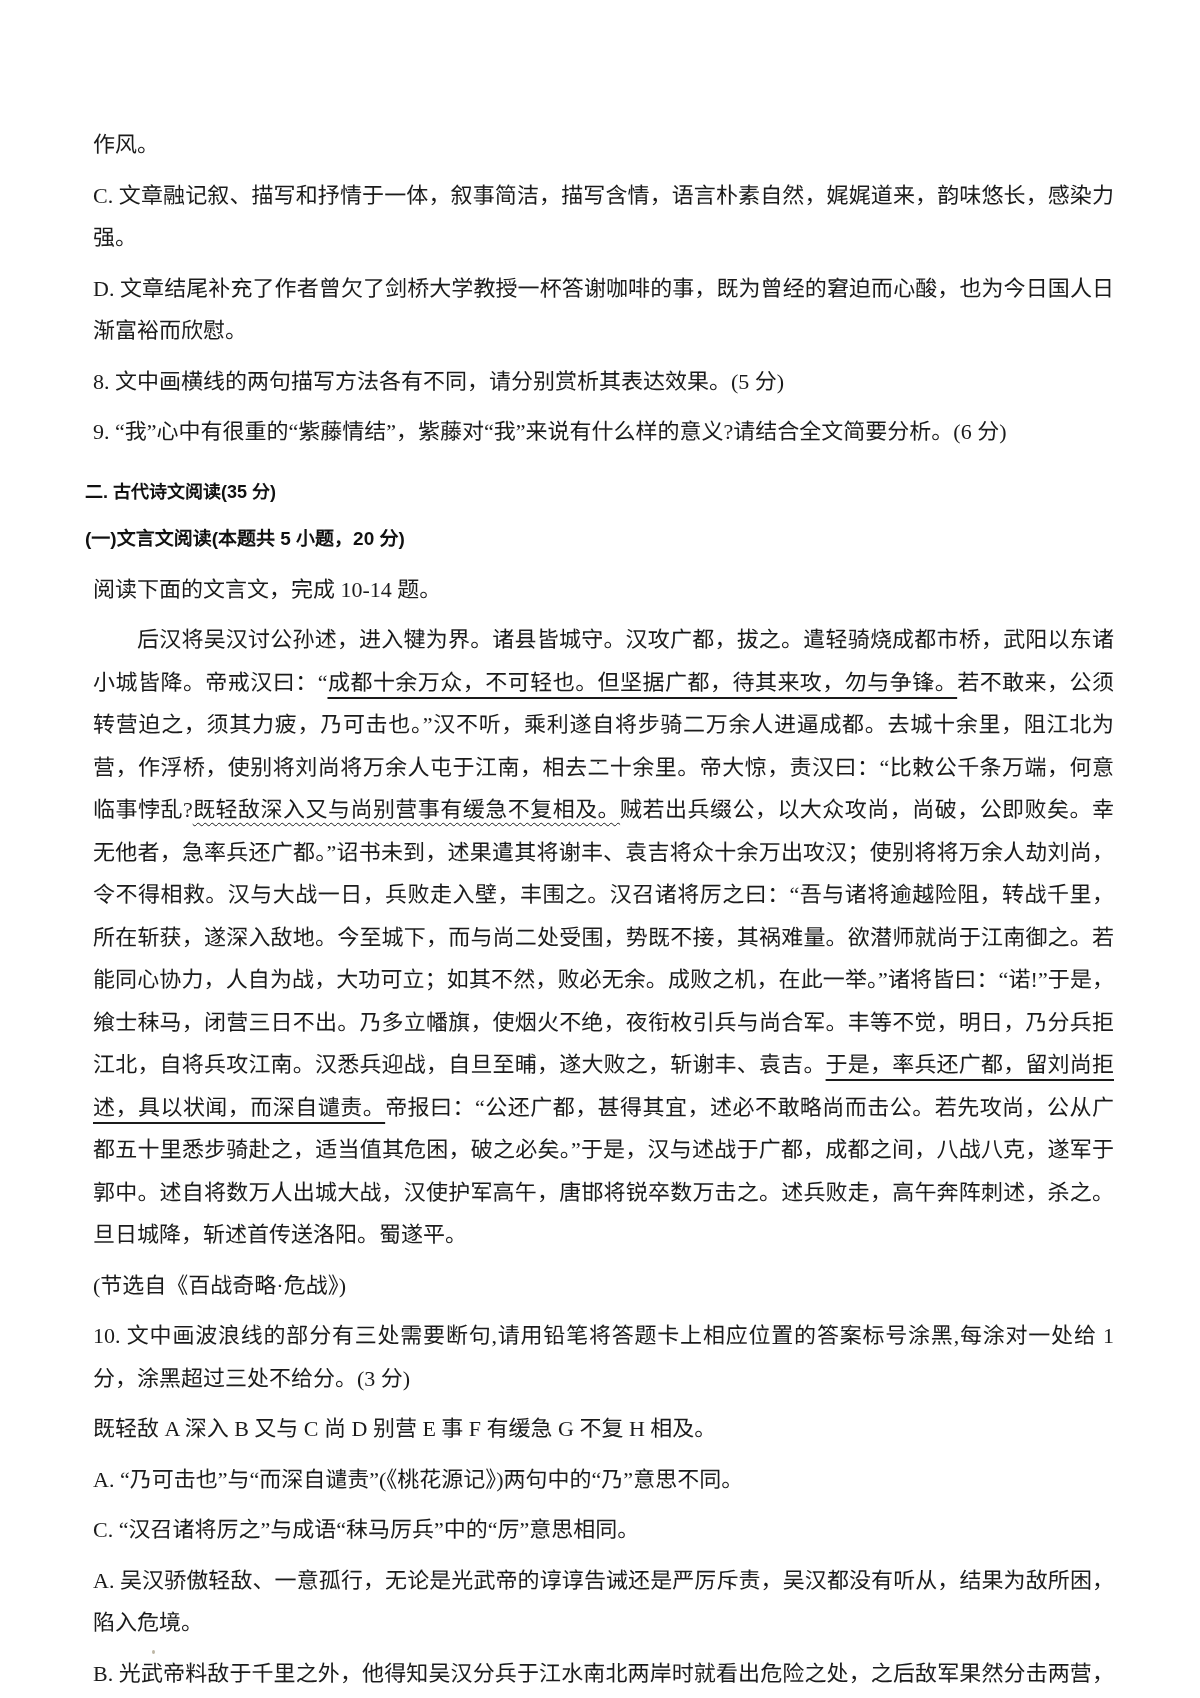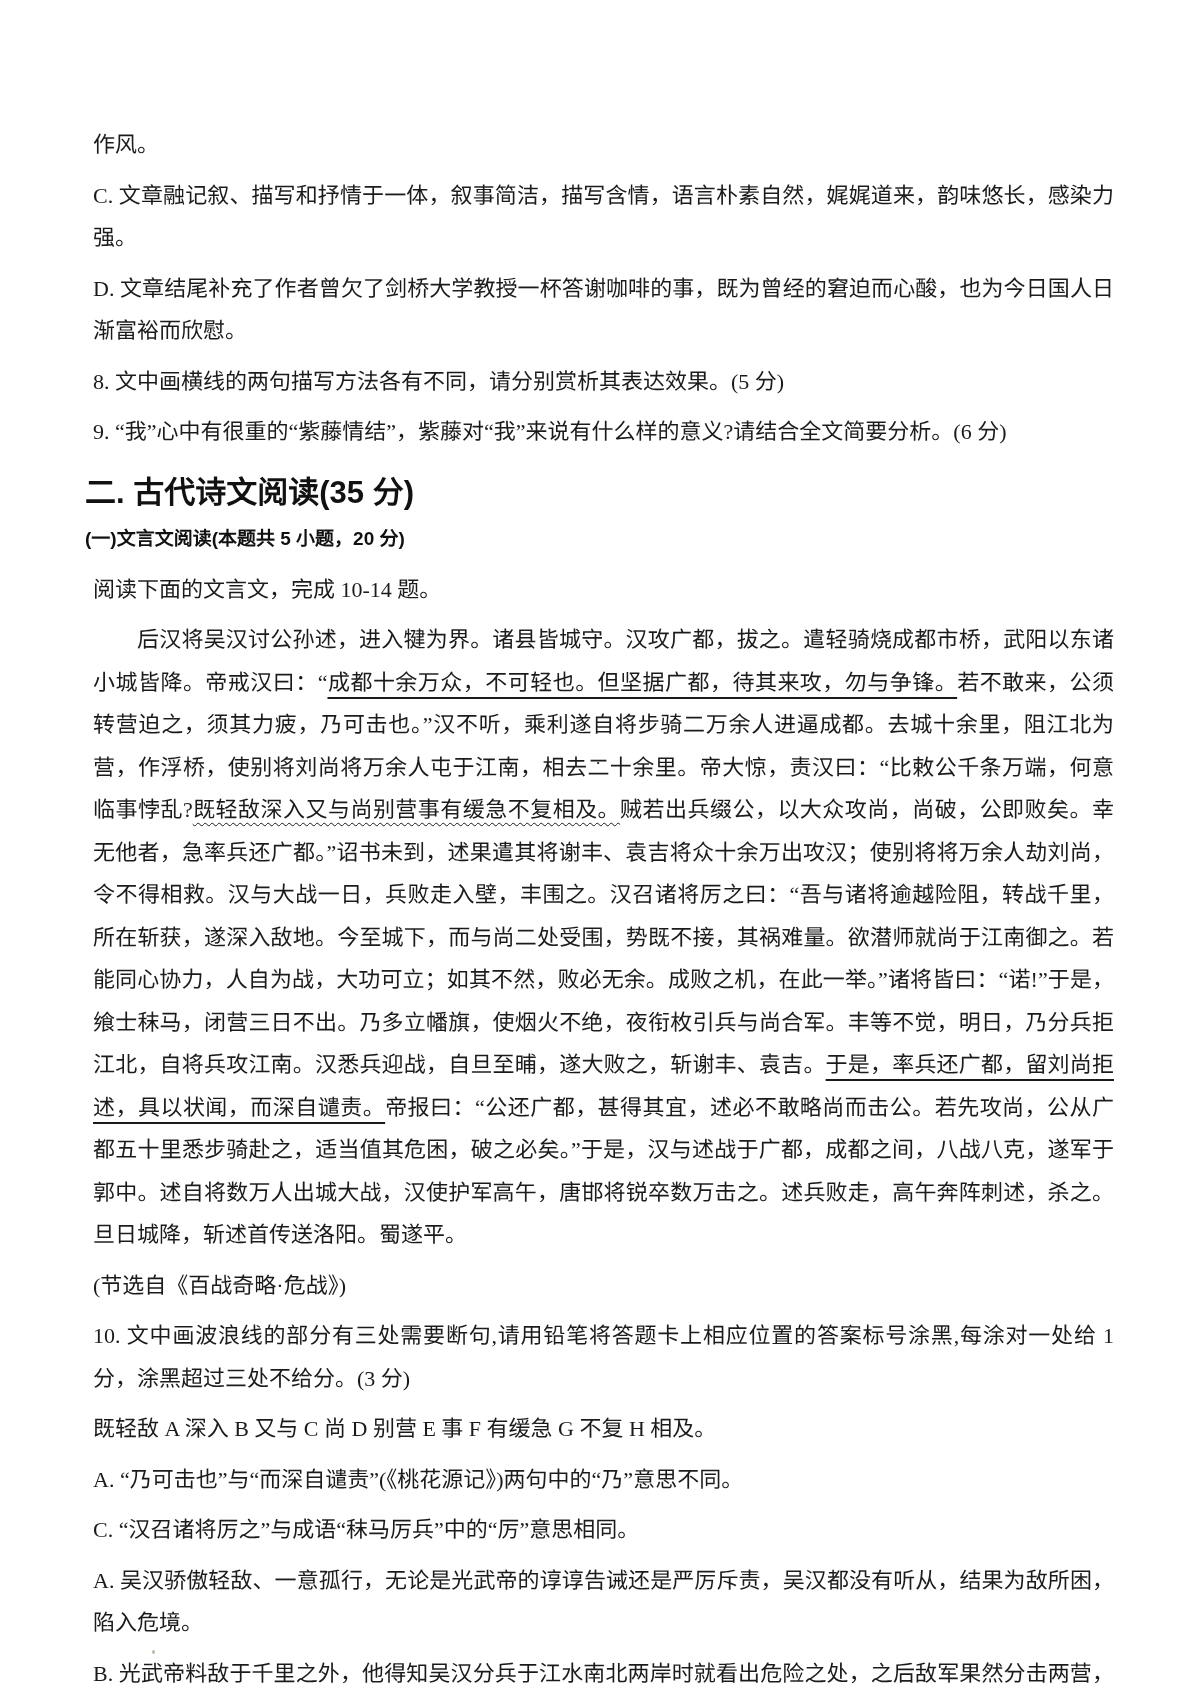--- a/index.html
+++ b/index.html
@@ -25,21 +25,21 @@
     font-size: 22px;
     line-height: 42.5px;
     text-align: justify;
     text-justify: inter-character;
     word-break: break-all;
   }
   .h1 {
     margin: 15px 0 1px 0;
     font-family: "Liberation Sans", "DejaVu Sans", sans-serif;
     font-weight: 700;
-    font-size: 31px;
+    font-size: 18px;
     line-height: 47px;
     color: #111;
   }
   .h2 {
     margin: 0 0 1px 0;
     font-family: "Liberation Sans", "DejaVu Sans", sans-serif;
     font-weight: 700;
     font-size: 19px;
     line-height: 44px;
     color: #111;

